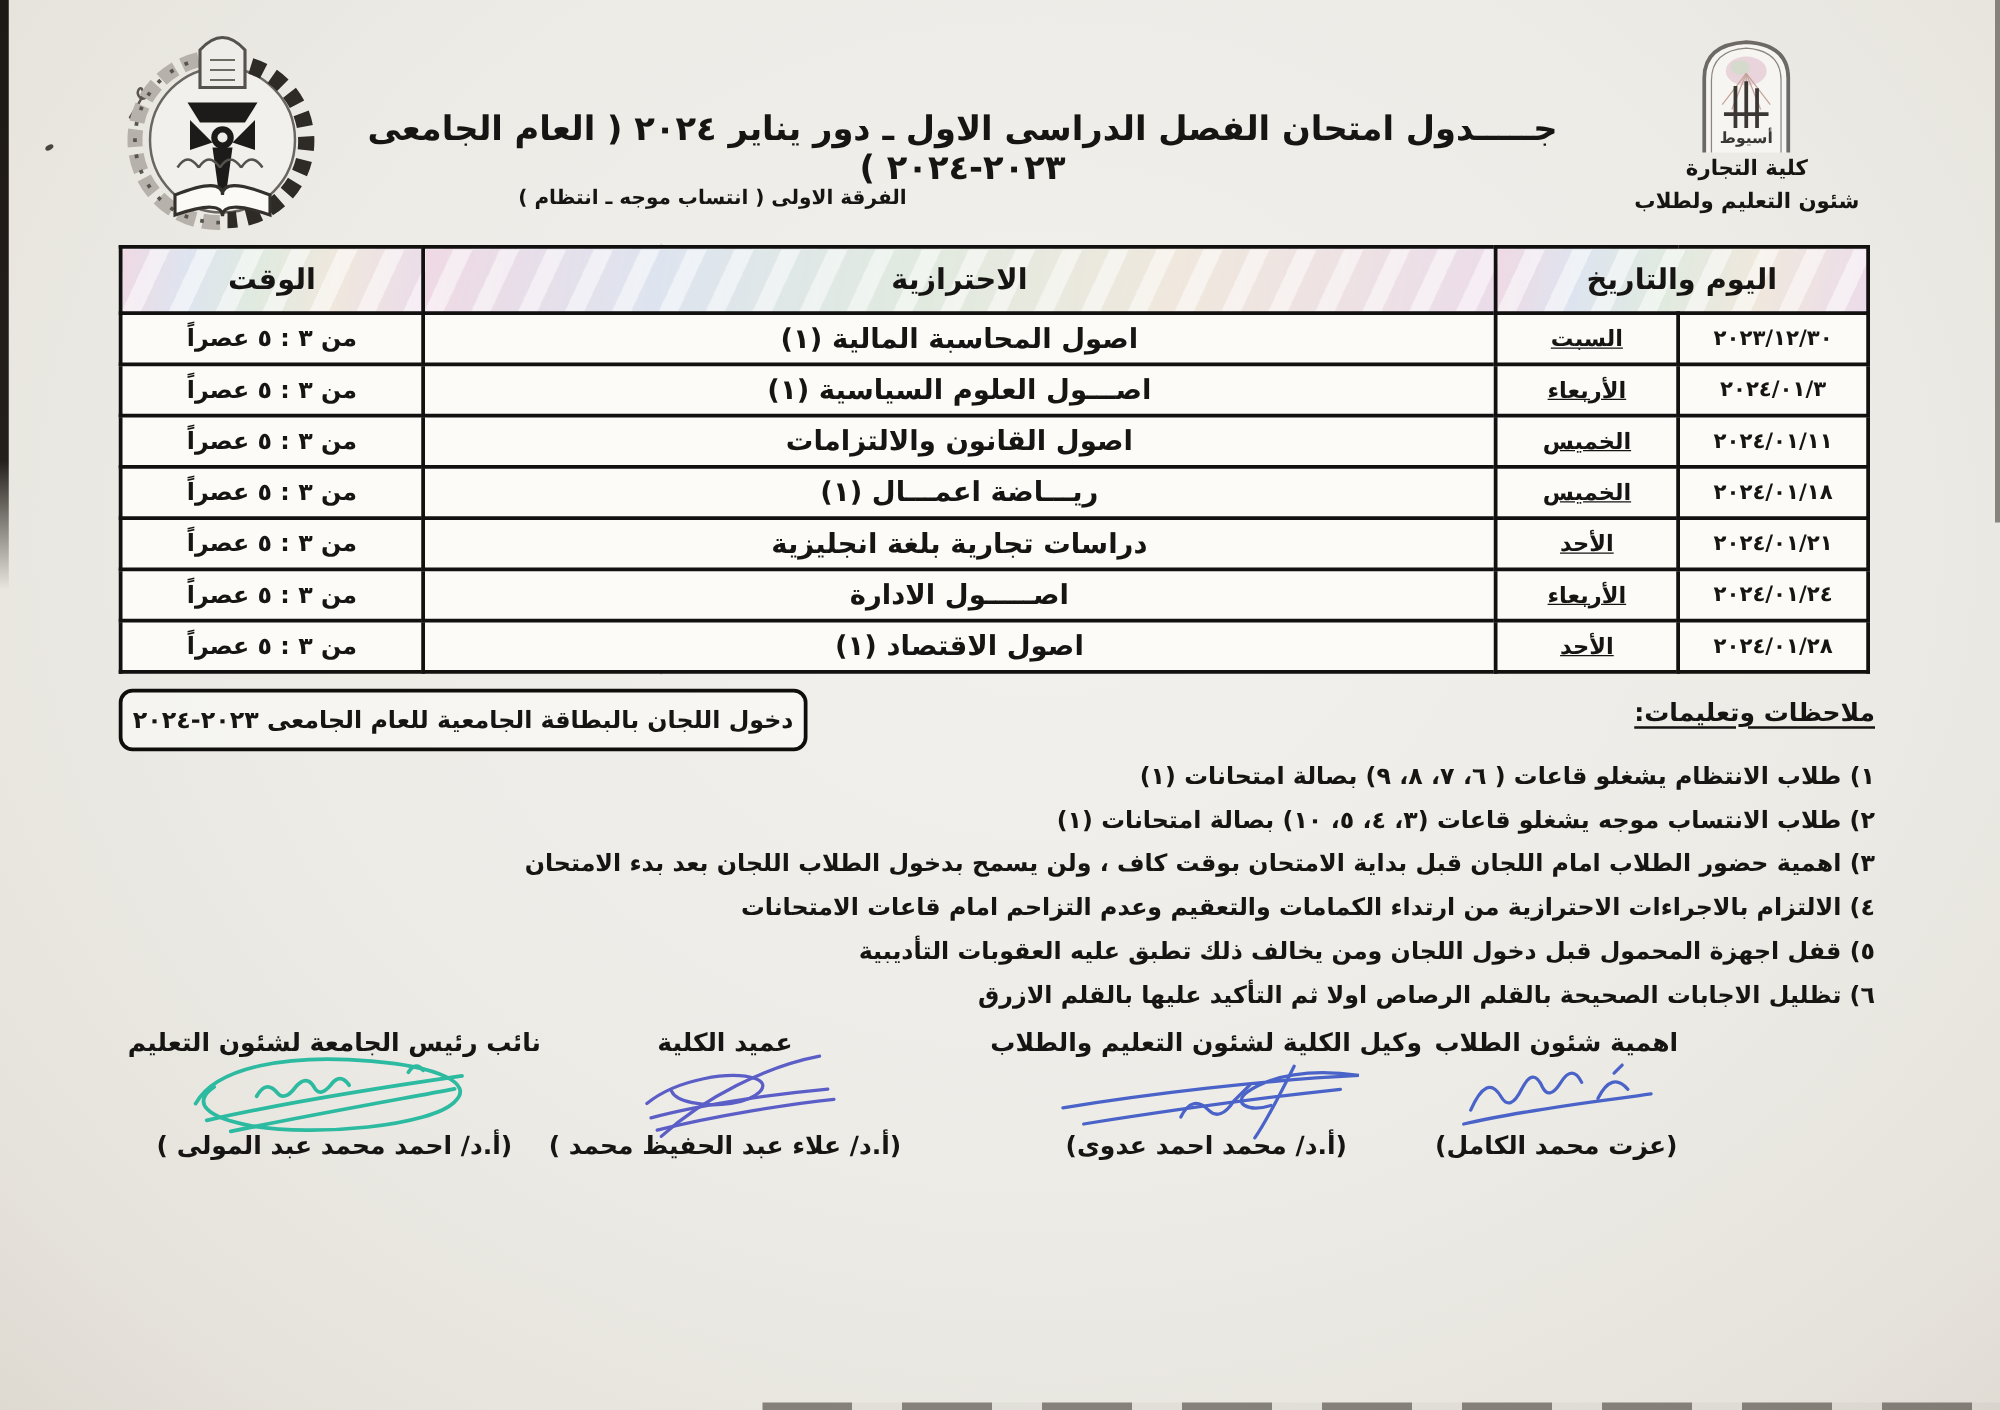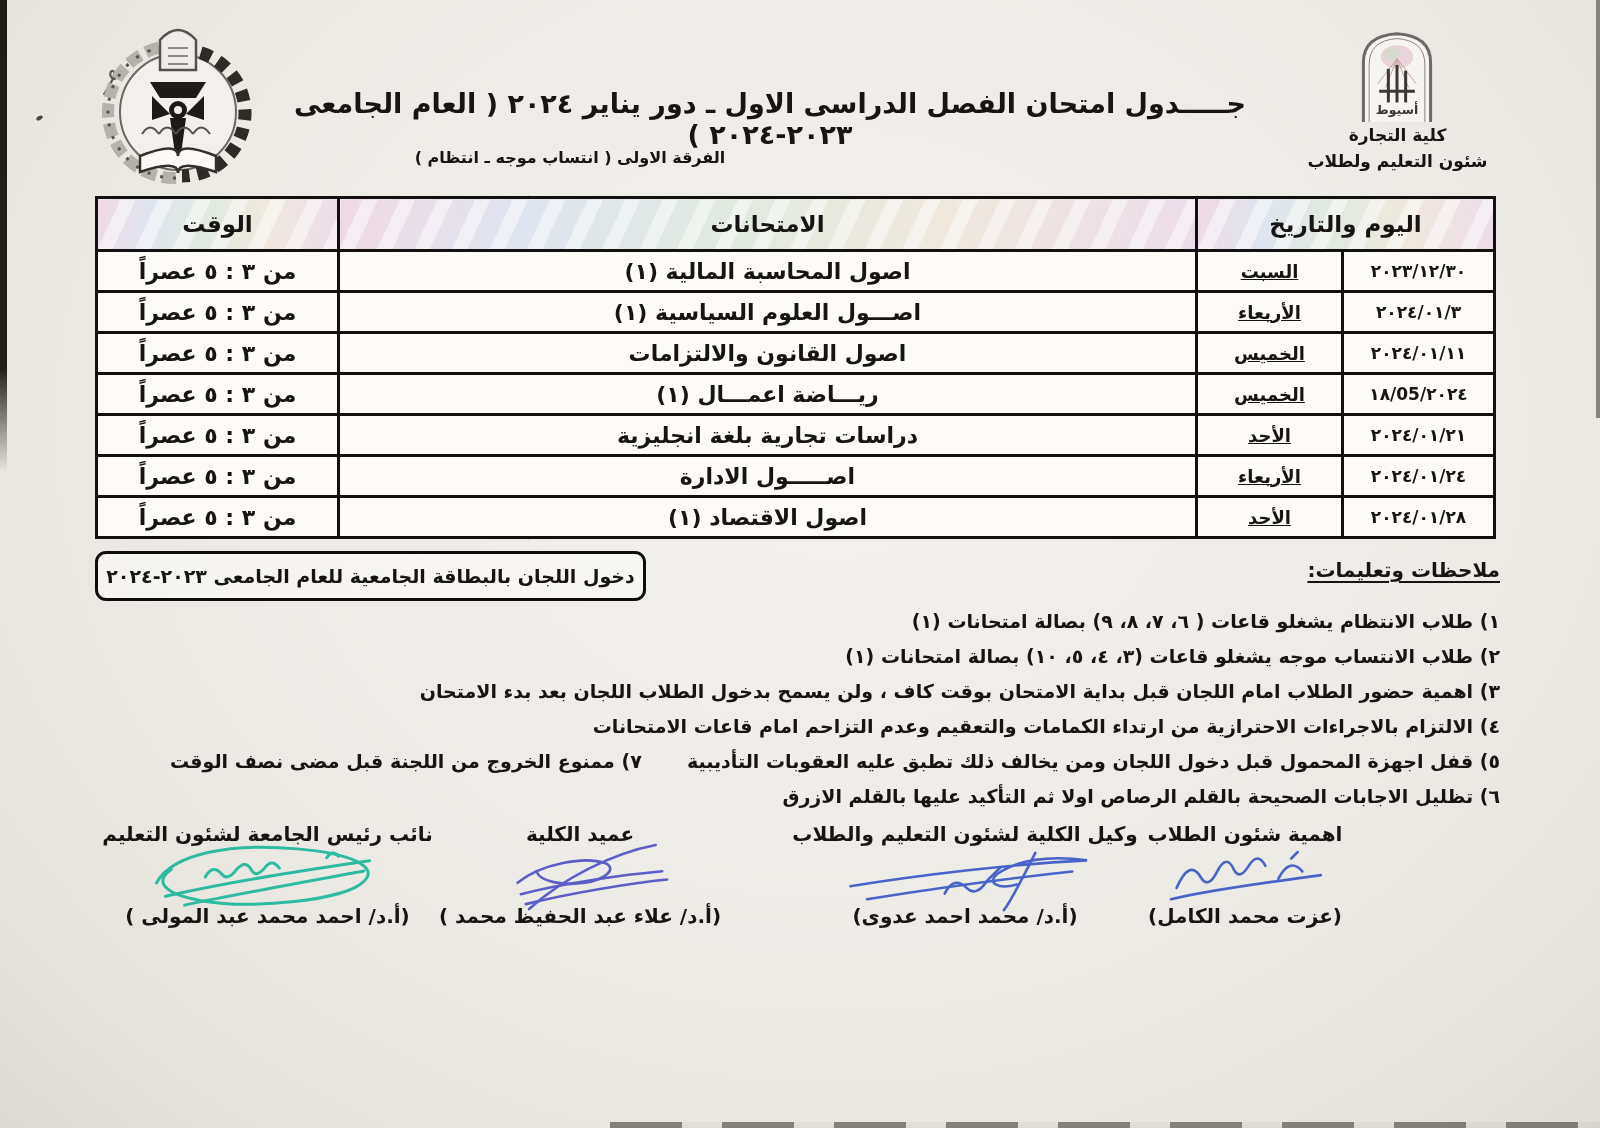--- a/index.html
+++ b/index.html
@@ -29,21 +29,21 @@
     height:50px;font-size:23px;font-weight:bold;
     background:
       repeating-linear-gradient(115deg, rgba(255,255,255,0) 0 20px, rgba(255,255,255,.5) 20px 34px),
       linear-gradient(100deg, rgba(243,213,226,.65), rgba(213,231,246,.55) 22%, rgba(219,240,219,.6) 45%, rgba(246,237,213,.55) 70%, rgba(237,217,235,.65));
     background-color:#e8e1e7;
   }
   table.sched td{height:38px;background:#fcfbf8;font-weight:bold;}
   td.c-date{font-size:17px;letter-spacing:2px;margin-left:40px;}
   td.c-day{font-size:18px;text-decoration:underline;}
   td.c-subj{font-size:22px;}
-  td.c-time{font-size:22px;}
+  td.c-time{font-size:19px;}
   
   .entry-box{top:551px;left:95px;width:545px;height:44px;border:3px solid #0f0e0d;border-radius:11px;
     display:flex;align-items:center;justify-content:center;font-size:19px;font-weight:bold;background:rgba(252,251,248,.6);}
   .notes-head{top:558px;right:100px;font-size:20px;font-weight:bold;text-decoration:underline;text-underline-offset:4px;text-decoration-thickness:2px;}
   .notes{top:606px;right:100px;width:1400px;font-size:19px;font-weight:bold;direction:rtl;}
   .notes .line{height:35px;line-height:30px;text-align:right;}
   .notes .split{display:flex;justify-content:space-between;align-items:baseline;}
   
   .sig-col{position:absolute;top:822px;text-align:center;}
   .sig-col .sig-title{font-size:20px;font-weight:bold;}
@@ -118,21 +118,21 @@
   <table class="sched" dir="rtl">
     <colgroup>
         <col style="width:152px">
         <col style="width:146px">
         <col style="width:858px">
         <col style="width:242px">
       </colgroup>
     <thead>
       <tr>
         <th colspan="2">اليوم والتاريخ</th>
-        <th>الامتحانات</th>
+        <th>الاحترازية</th>
         <th>الوقت</th>
       </tr>
     </thead>
     <tbody>
       <tr>
         <td class="c-date">٢٠٢٣/١٢/٣٠</td>
         <td class="c-day">السبت</td>
         <td class="c-subj">اصول المحاسبة المالية (١)</td>
         <td class="c-time">من ٣ : ٥ عصراً</td>
       </tr>
@@ -142,21 +142,21 @@
         <td class="c-subj">اصـــول العلوم السياسية (١)</td>
         <td class="c-time">من ٣ : ٥ عصراً</td>
       </tr>
       <tr>
         <td class="c-date">٢٠٢٤/٠١/١١</td>
         <td class="c-day">الخميس</td>
         <td class="c-subj">اصول القانون والالتزامات</td>
         <td class="c-time">من ٣ : ٥ عصراً</td>
       </tr>
       <tr>
-        <td class="c-date">٢٠٢٤/05/١٨</td>
+        <td class="c-date">٢٠٢٤/٠١/١٨</td>
         <td class="c-day">الخميس</td>
         <td class="c-subj">ريـــاضة اعمـــال (١)</td>
         <td class="c-time">من ٣ : ٥ عصراً</td>
       </tr>
       <tr>
         <td class="c-date">٢٠٢٤/٠١/٢١</td>
         <td class="c-day">الأحد</td>
         <td class="c-subj">دراسات تجارية بلغة انجليزية</td>
         <td class="c-time">من ٣ : ٥ عصراً</td>
       </tr>
@@ -178,21 +178,20 @@
   <div class="abs entry-box">دخول اللجان بالبطاقة الجامعية للعام الجامعى ٢٠٢٣-٢٠٢٤</div>
   <div class="abs notes-head">ملاحظات وتعليمات:</div>
 
   <div class="abs notes">
     <div class="line">١) طلاب الانتظام يشغلو قاعات ( ٦، ٧، ٨، ٩) بصالة امتحانات (١)</div>
     <div class="line">٢) طلاب الانتساب موجه يشغلو قاعات (٣، ٤، ٥، ١٠) بصالة امتحانات (١)</div>
     <div class="line">٣) اهمية حضور الطلاب امام اللجان قبل بداية الامتحان بوقت كاف ، ولن يسمح بدخول الطلاب اللجان بعد بدء الامتحان</div>
     <div class="line">٤) الالتزام بالاجراءات الاحترازية من ارتداء الكمامات والتعقيم وعدم التزاحم امام قاعات الامتحانات</div>
     <div class="line split">
       <span>٥) قفل اجهزة المحمول قبل دخول اللجان ومن يخالف ذلك تطبق عليه العقوبات التأديبية</span>
-      <span style="margin-left:70px">٧) ممنوع الخروج من اللجنة قبل مضى نصف الوقت</span>
     </div>
     <div class="line">٦) تظليل الاجابات الصحيحة بالقلم الرصاص اولا ثم التأكيد عليها بالقلم الازرق</div>
   </div>
 
   <div class="sig-col s-mudir">
     <div class="sig-title">اهمية شئون الطلاب</div>
     <div class="sig-ink">
       <svg viewBox="0 0 220 80" preserveAspectRatio="xMidYMid meet">
         <g fill="none" stroke-width="2.6" stroke-linecap="round" stroke="#4a63c8">
           <path d="M36 52 q14 -32 26 -12 q8 14 18 -6 q10 -20 18 -2 q6 12 16 -4 q10 -16 18 0"></path>

